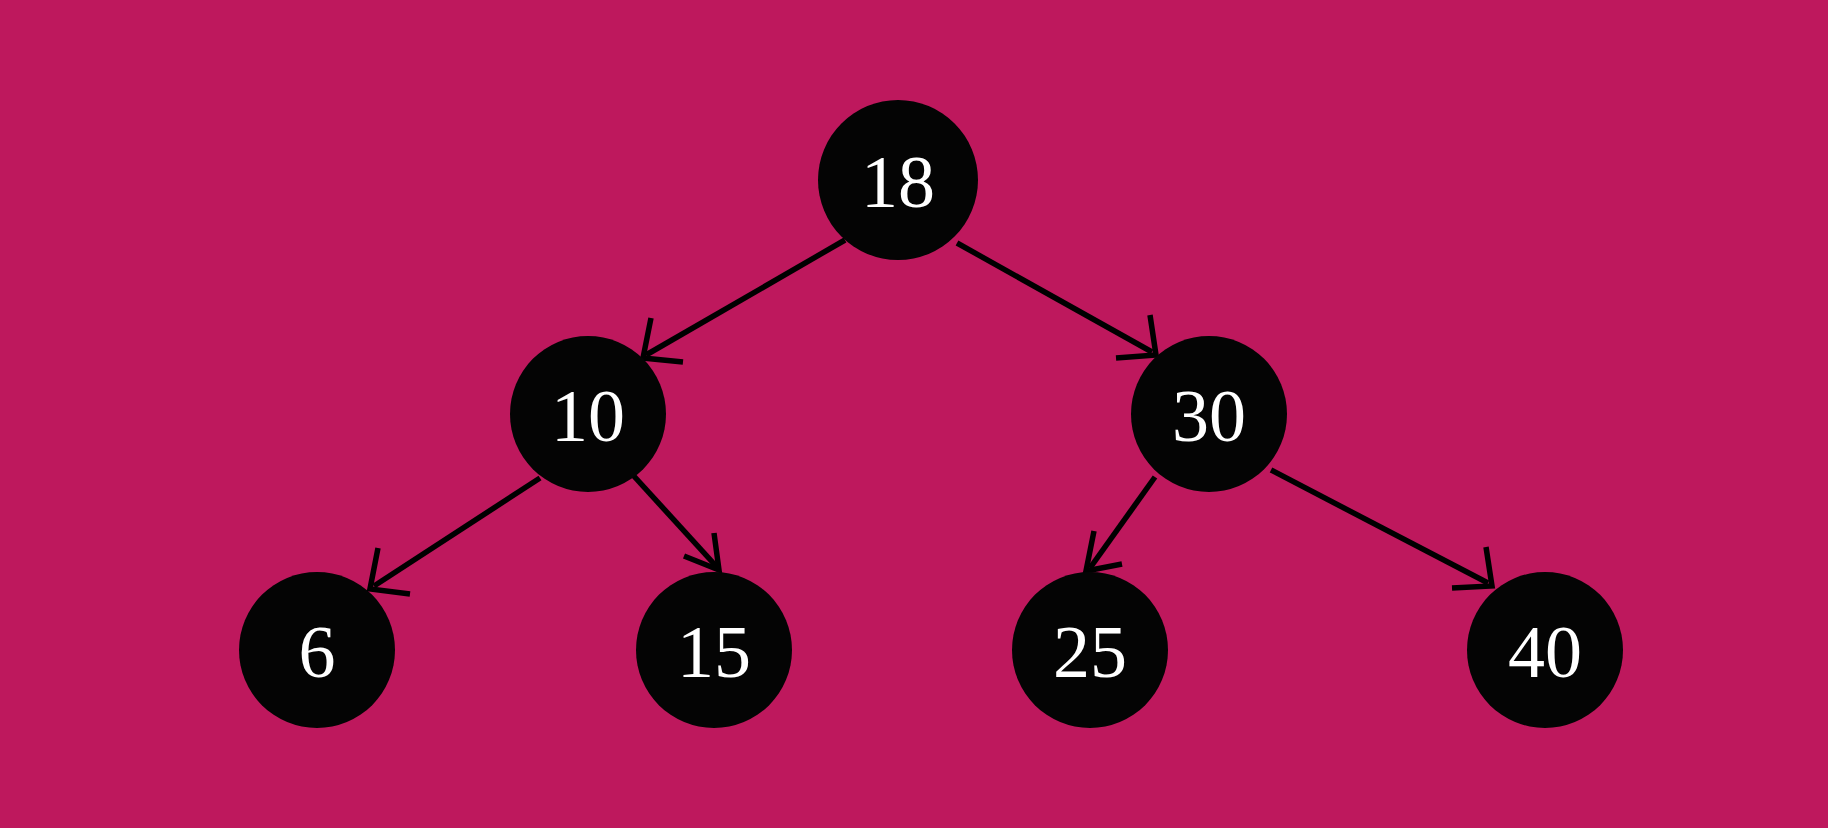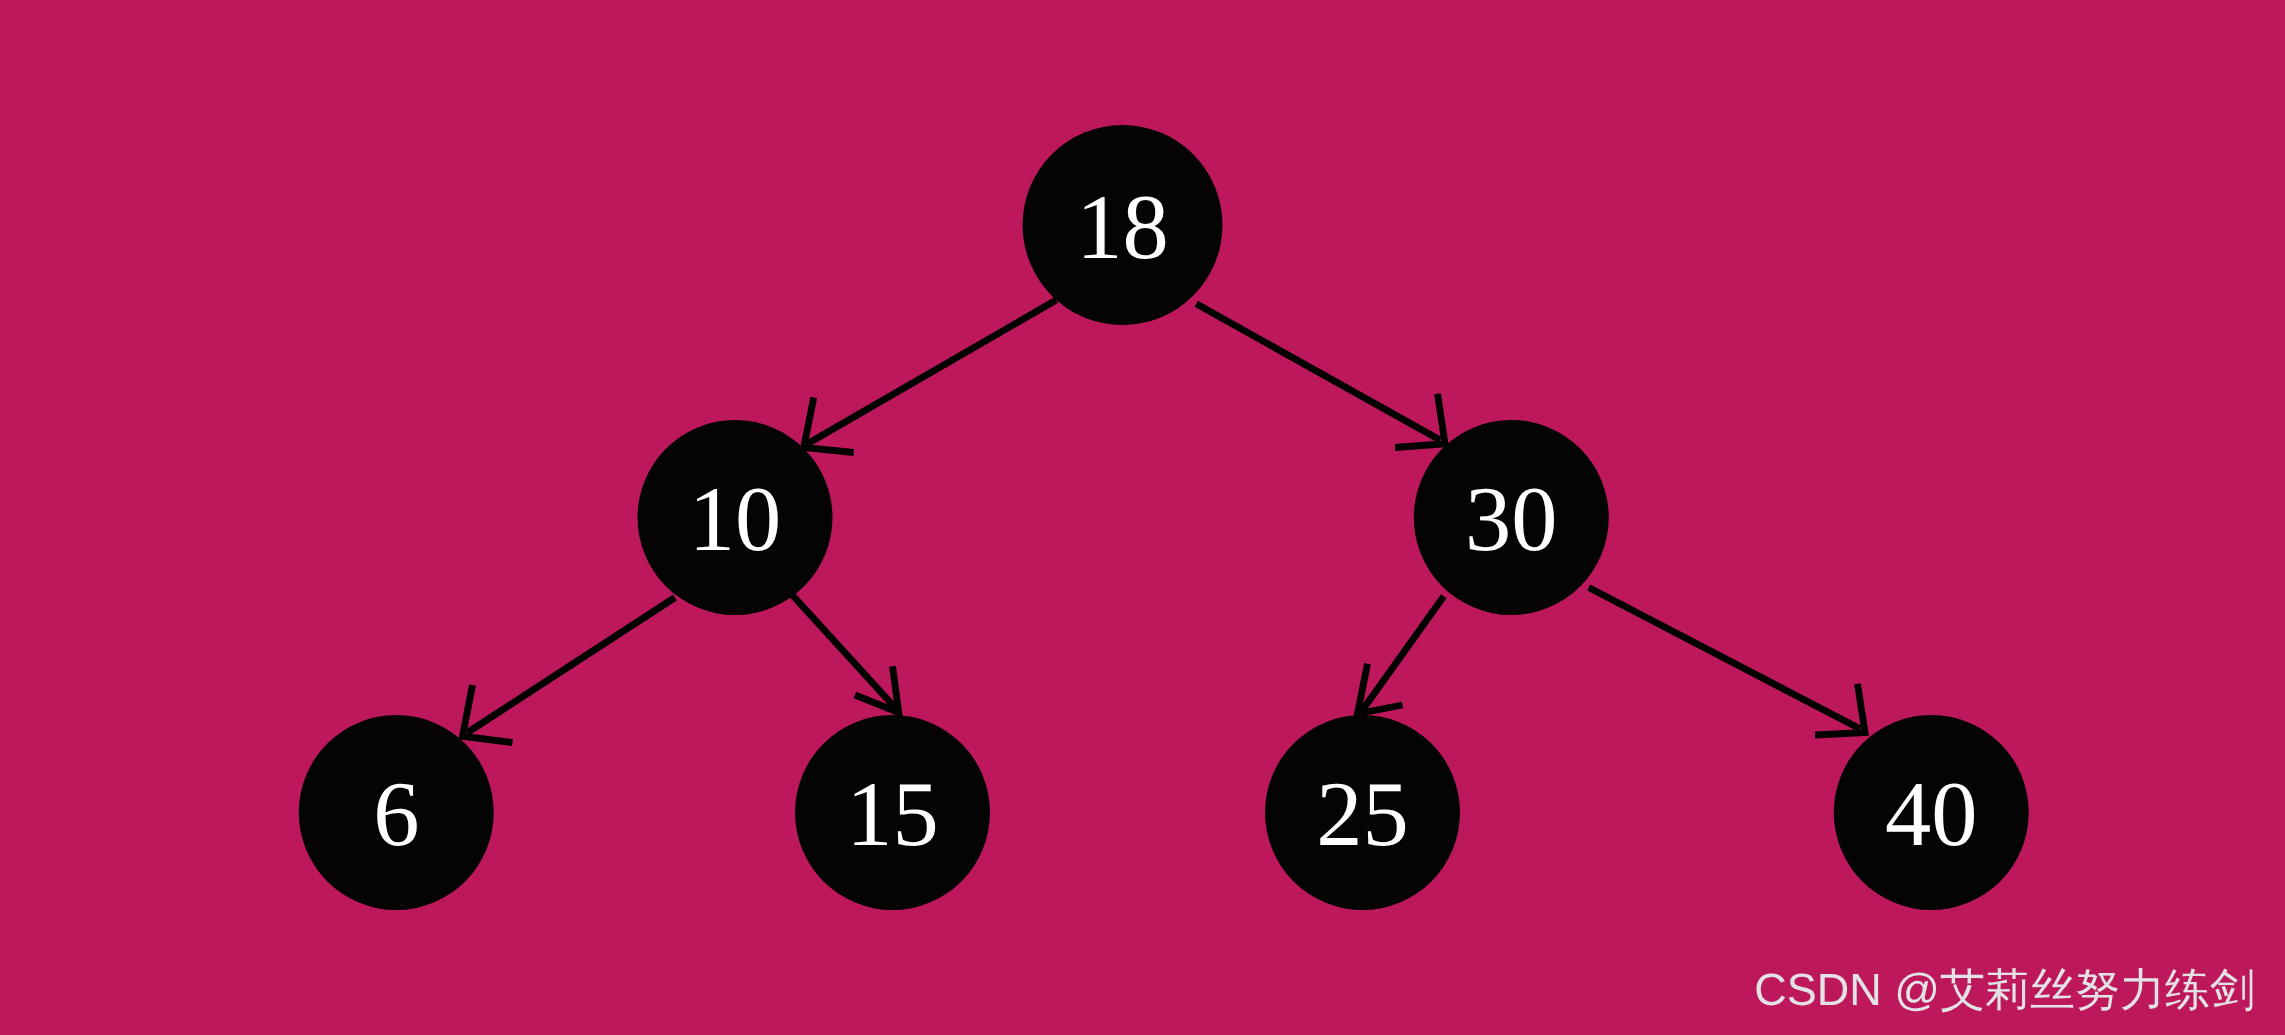--- a/index.html
+++ b/index.html
@@ -128,15 +128,14 @@
         <circle class="node-circle" cx="1090" cy="650" r="78"></circle>
         <text class="node-label" x="1090" y="652">25</text>
       </g>
       <g>
         <circle class="node-circle" cx="1545" cy="650" r="78"></circle>
         <text class="node-label" x="1545" y="652">40</text>
       </g>
     </g>
   </svg>
 
-  <div id="watermark">CSDN @艾莉丝努力练剑</div>
 
 </div>
 
 </body></html>

